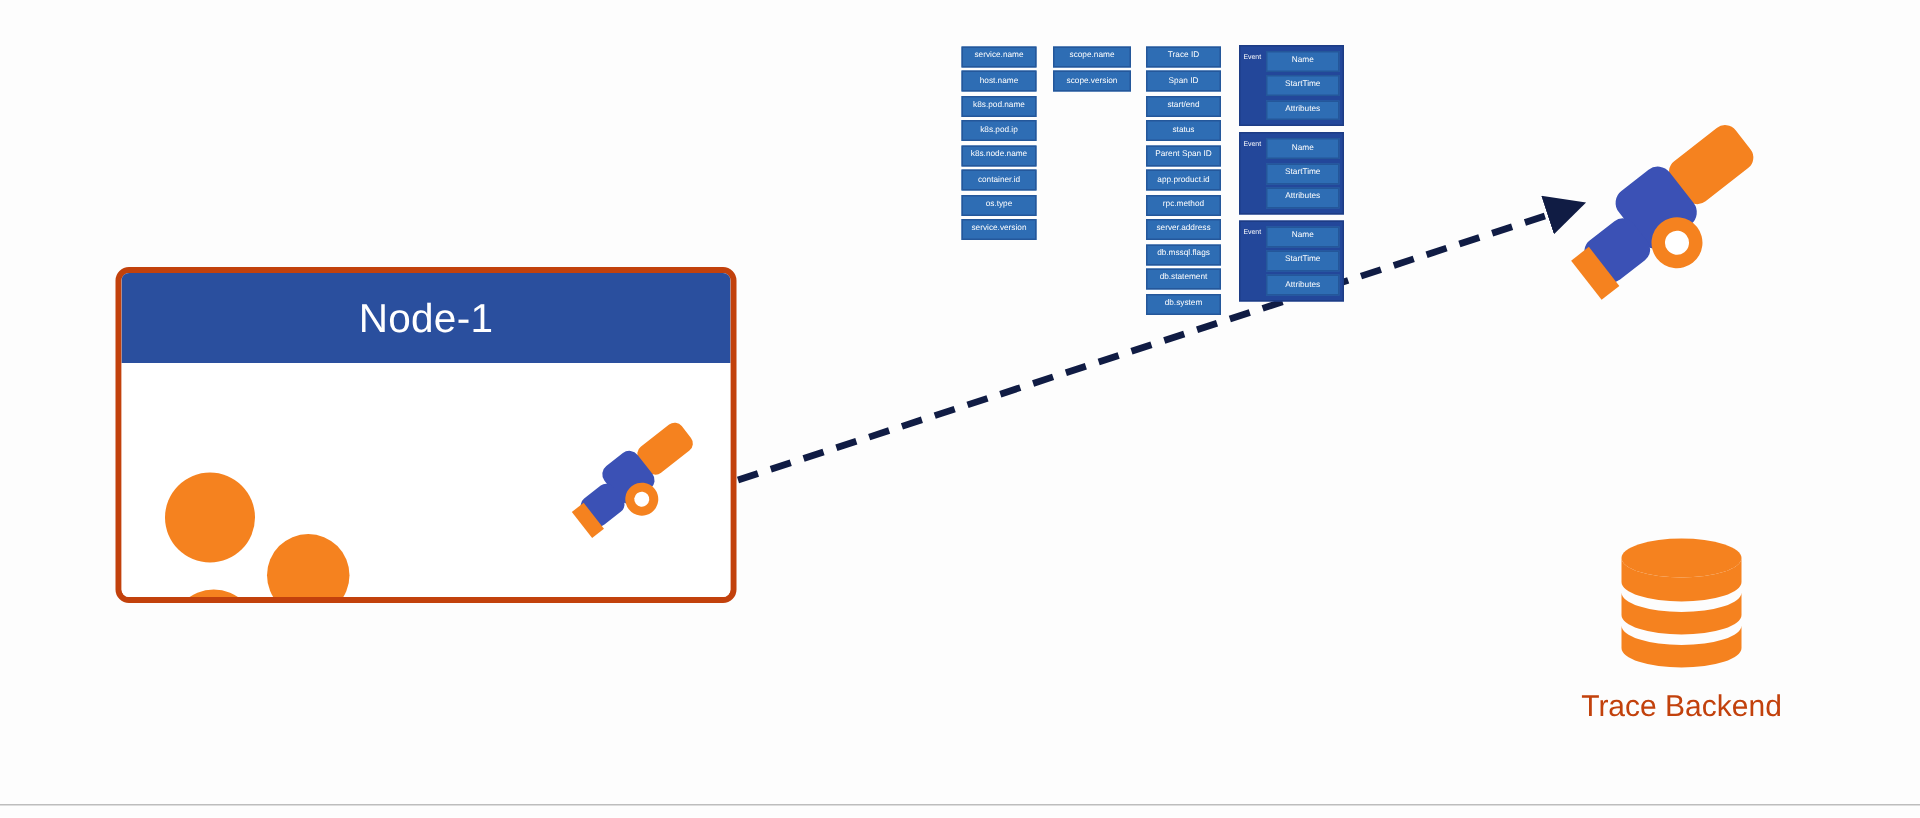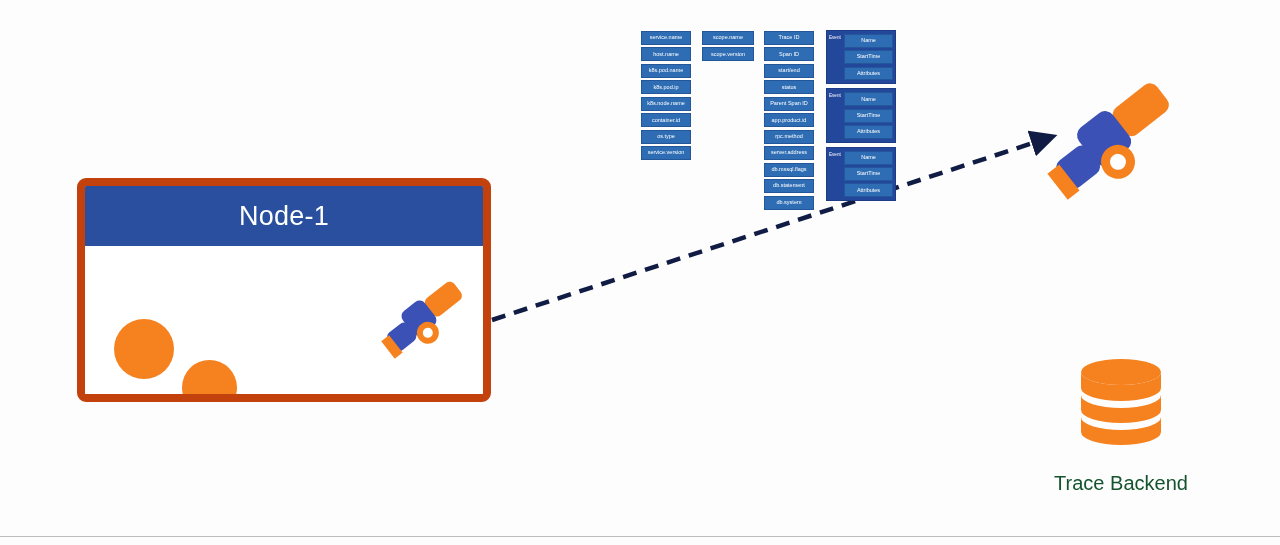--- a/index.html
+++ b/index.html
@@ -16,21 +16,21 @@
     background: #fdfdfd;
   }
 
   
   #node-box {
     position: absolute;
     left: 77px;
     top: 178px;
     width: 414px;
     height: 224px;
-    border: 8px solid #c2410c;
+    border: 4px solid #c2410c;
     border-radius: 9px;
     box-sizing: border-box;
     background: #ffffff;
     overflow: hidden;
   }
   #node-header {
     height: 60px;
     background: #2A4F9E;
     color: #ffffff;
     display: flex;
@@ -71,23 +71,23 @@
   
   #trace-backend {
     position: absolute;
     left: 1041px;
     top: 358px;
     width: 160px;
     text-align: center;
   }
   #db-svg { display: block; margin: 0 auto; }
   #trace-backend-label {
-    margin-top: 20px;
+    margin-top: 8px;
     font-size: 20px;
-    color: #14532d;
+    color: #c2410c;
   }
 
   
   .field-col { position: absolute; }
   #col-resource { left: 641px; top: 31px; }
   #col-scope    { left: 702px; top: 31px; }
   #col-span     { left: 764px; top: 31px; }
 
   .field-box {
     background: #2E6DB4;

